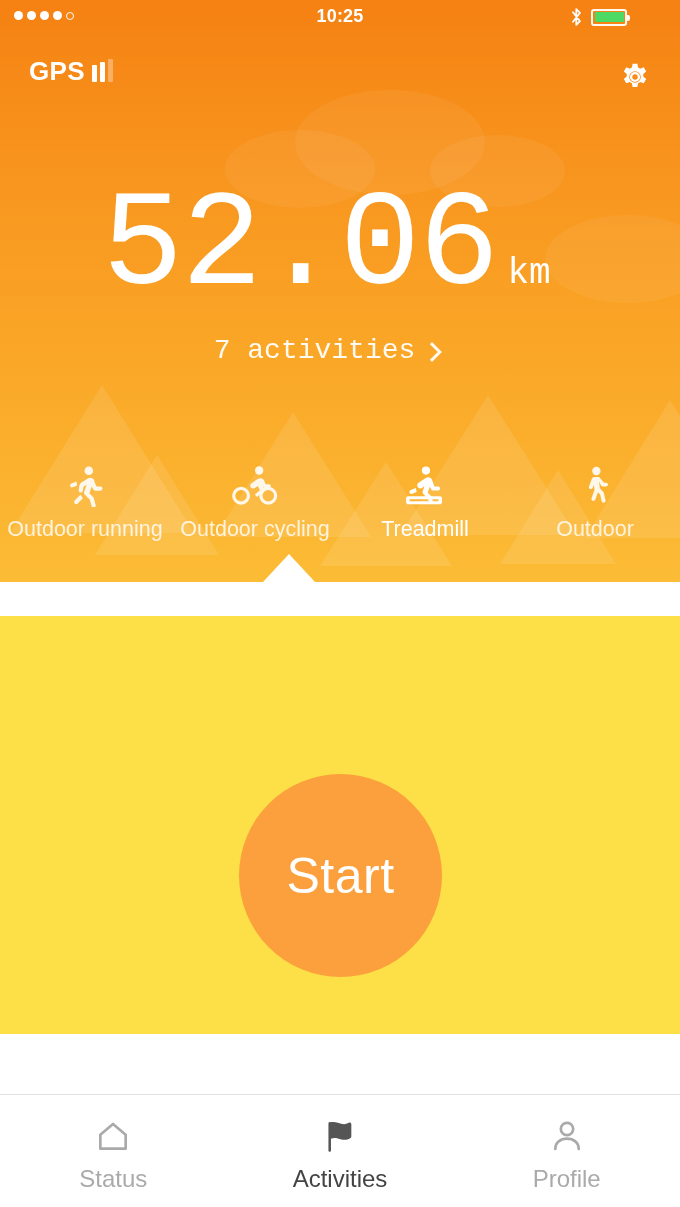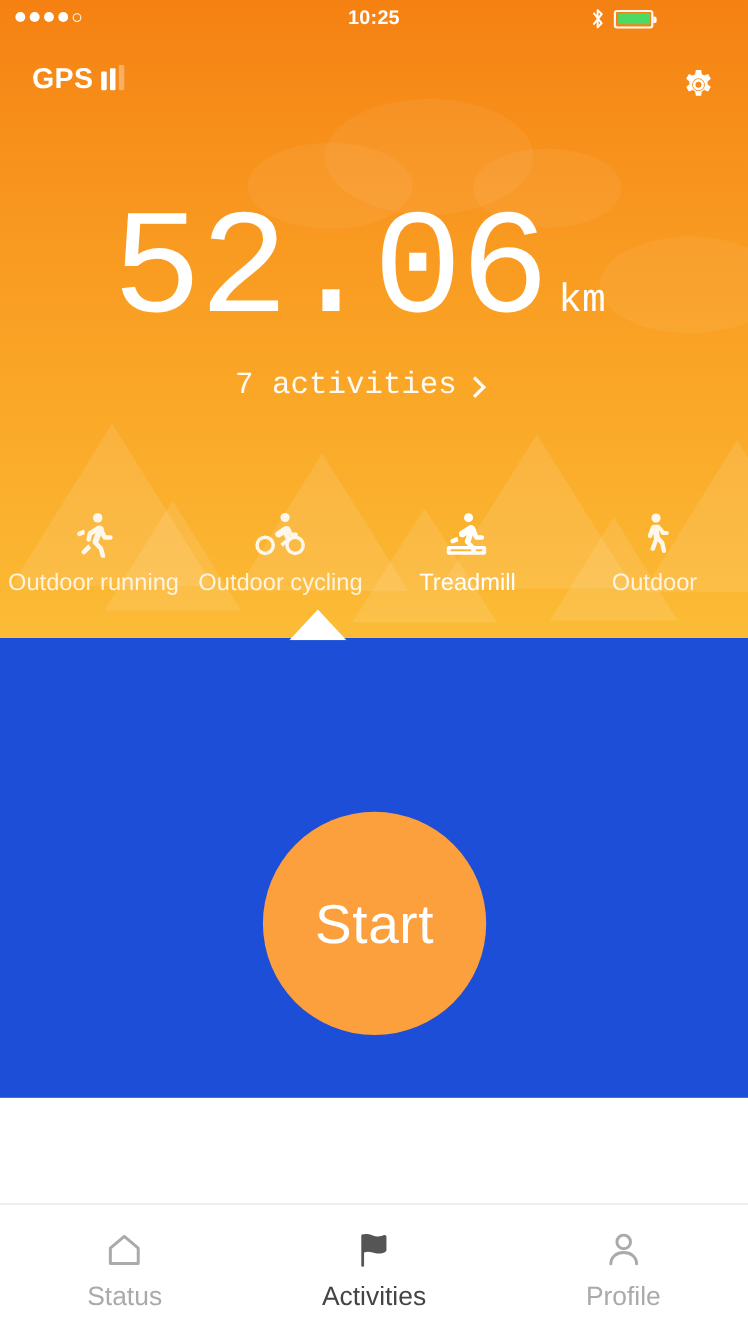--- a/index.html
+++ b/index.html
@@ -51,20 +51,21 @@
   
   #statusbar {
     position: absolute;
     left: 0; top: 0;
     width: 608px;
     height: 36px;
     display: flex;
     align-items: center;
     z-index: 6;
     color: #ffffff;
+    padding-left: 33px;
   }
   #signal-dots {
     position: absolute;
     left: 14px; top: 11px;
     display: flex;
     gap: 4px;
     align-items: center;
   }
   #signal-dots i {
     display: block;
@@ -249,24 +250,24 @@
     width: 0; height: 0;
     border-left: 26px solid transparent;
     border-right: 26px solid transparent;
     border-bottom: 28px solid #ffffff;
     z-index: 7;
   }
 
   
   #content {
     position: absolute;
-    left: 0; top: 580px;
+    left: 0; top: 616px;
     width: 680px;
     height: 418px;
-    background: #1d4ed8;
+    background: #fde047;
   }
   #start-button {
     position: absolute;
     left: 239px; top: 158px;
     width: 203px; height: 203px;
     border-radius: 50%;
     background: #FBA03C;
     display: flex;
     align-items: center;
     justify-content: center;

